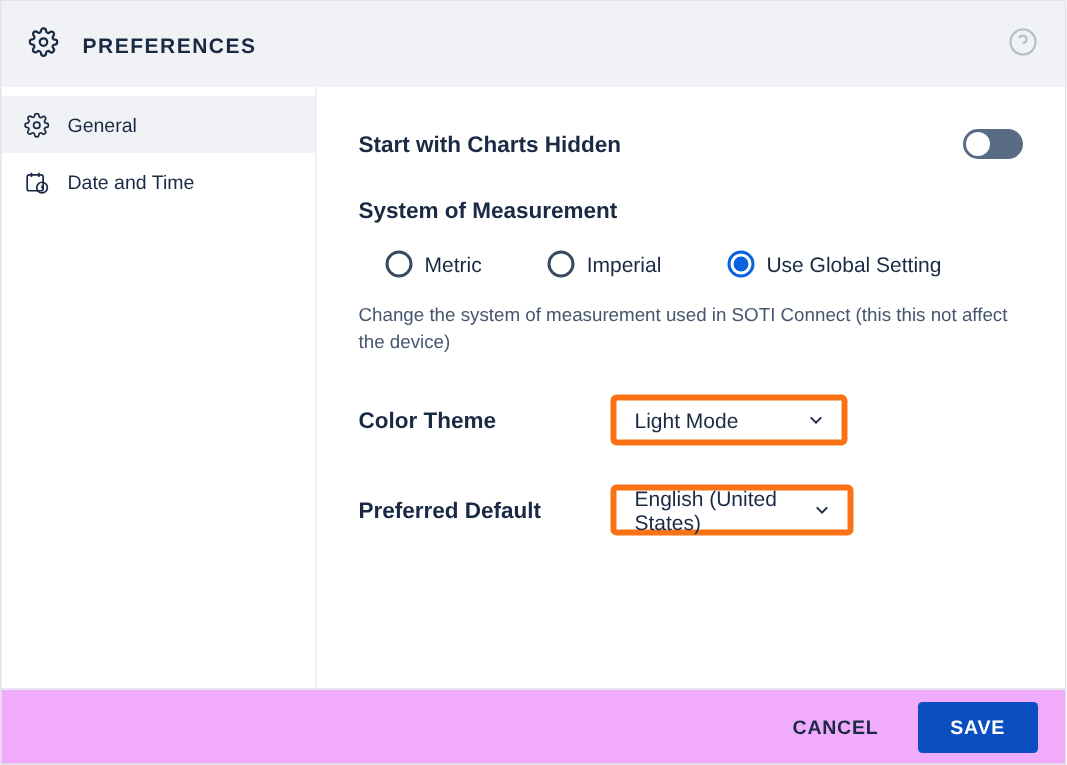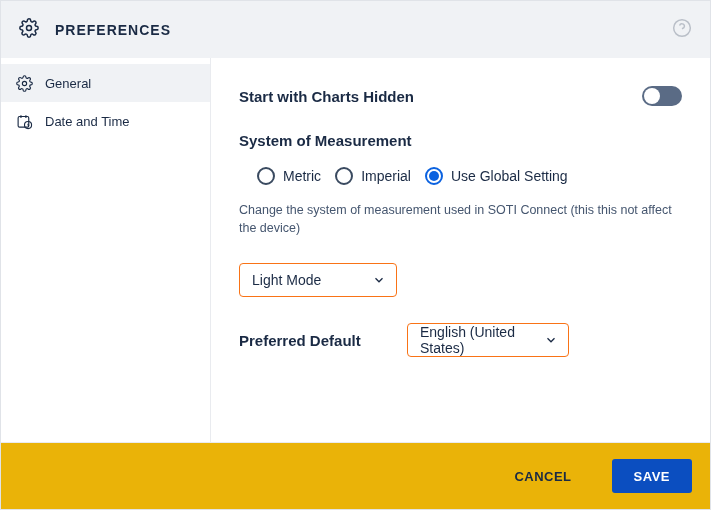--- a/index.html
+++ b/index.html
@@ -15,35 +15,35 @@
   .side-item.active { background: #f0f2f5; }
   .side-item .icon { width: 18px; height: 18px; margin-right: 12px; display: inline-flex; align-items: center; justify-content: center; }
   .side-item .label { font-size: 13px; }
   .main { flex: 1; overflow: auto; padding: 28px 28px 12px 28px; }
   .row { display: flex; align-items: center; margin-bottom: 26px; }
   .row-label { font-weight: 700; color: #1a2a44; font-size: 15px; width: 280px; }
   .row-label.auto { width: auto; flex:1; }
   .section-label { font-weight: 700; color: #1a2a44; font-size: 15px; margin-bottom: 18px; }
   .toggle { width: 40px; height: 20px; border-radius: 20px; background: #5a6b85; position: relative; cursor: pointer; flex-shrink:0; }
   .toggle::after { content: ""; position: absolute; left: 2px; top: 2px; width: 16px; height: 16px; background: #fff; border-radius: 50%; }
-  .radios { display: flex; gap: 14px; margin-bottom: 16px; padding-left: 18px; }
+  .radios { display: flex; gap: 44px; margin-bottom: 16px; padding-left: 18px; }
   .radio { display: flex; align-items: center; cursor: pointer; }
   .radio .circle { width: 18px; height: 18px; border: 2px solid #3a4a60; border-radius: 50%; margin-right: 8px; display:inline-flex; align-items:center; justify-content:center; }
   .radio.selected .circle { border-color: #0b62e0; }
   .radio.selected .circle::after { content:""; width:10px; height:10px; background:#0b62e0; border-radius:50%; }
   .radio .rlabel { font-size: 14px; color:#1a2a44; }
   .help-text { font-size: 12.5px; color: #45566f; line-height: 1.45; margin-bottom: 26px; }
   .select-row { display: flex; align-items: center; margin-bottom: 26px; }
   .select-row .row-label { width: 168px; }
-  .select { display: flex; align-items: center; justify-content: space-between; border: 1px solid #f97316; border-radius: 4px; height: 34px; padding: 0 10px 0 12px; cursor: pointer; background:#fff; }
+  .select { display: flex; align-items: center; justify-content: space-between; border: 4px solid #f97316; border-radius: 4px; height: 34px; padding: 0 10px 0 12px; cursor: pointer; background:#fff; }
   .select .sval { font-size: 14px; color:#1a2a44; }
   .select.w1 { width: 158px; }
   .select.w2 { width: 162px; }
   .chev svg { display:block; }
-  .footer { height: 67px; border-top: 1px solid #e9ebef; background:#eab308; display: flex; align-items: center; justify-content: flex-end; padding: 0 18px; gap: 32px; }
+  .footer { height: 50px; border-top: 1px solid #e9ebef; background:#f0abfc; display: flex; align-items: center; justify-content: flex-end; padding: 0 18px; gap: 18px; }
   .btn-cancel { background: none; border: none; font-weight: 700; letter-spacing: 0.5px; color: #1a2a44; cursor: pointer; font-size: 13px; padding: 8px 8px; }
   .btn-save { background: #0b4ec0; border: none; color: #fff; font-weight: 700; letter-spacing: 0.5px; cursor: pointer; font-size: 13px; padding: 0 22px; height: 34px; border-radius: 3px; }
   svg { stroke: #1a2a44; }
 </style>
 </head>
 <body>
 
 <div class="dialog">
   <div class="header">
     <span class="gear">
@@ -107,20 +107,21 @@
         </div>
         <div class="radio selected">
           <span class="circle"></span>
           <span class="rlabel">Use Global Setting</span>
         </div>
       </div>
 
       <div class="help-text">Change the system of measurement used in SOTI Connect (this this not affect the device)</div>
 
       <div class="select-row">
+        <div class="row-label">Color Theme</div>
         <div class="select w1">
           <span class="sval">Light Mode</span>
           <span class="chev">
               <svg width="14" height="14" viewBox="0 0 24 24" fill="none" stroke-width="2.2">
                 <polyline points="6 9 12 15 18 9"></polyline>
               </svg>
             </span>
         </div>
       </div>
 

